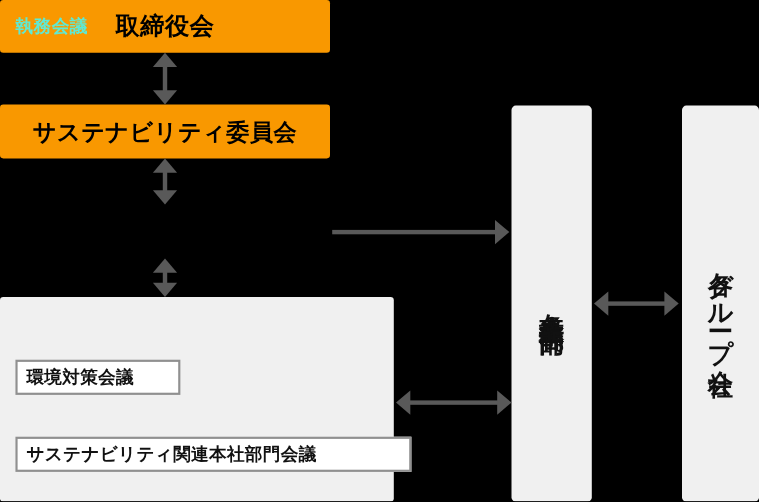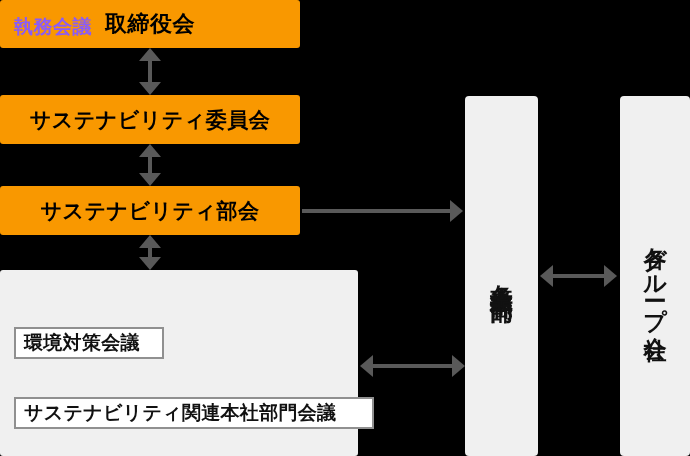--- a/index.html
+++ b/index.html
@@ -41,36 +41,36 @@
     width: 358px;
     height: 186px;
     background: #f0f0f0;
     border-radius: 3px;
     box-sizing: border-box;
   }
   #exec-title {
     position: absolute;
     left: 14px;
     top: 14px;
-    font-size: 19px;
+    font-size: 16px;
     font-weight: bold;
-    color: #8b5cf6;
+    color: #5eead4;
     letter-spacing: 0.5px;
   }
   .exec-sub {
     position: absolute;
     left: 14px;
     background: #ffffff;
     border: 2px solid #909090;
     box-sizing: border-box;
     height: 32px;
     display: flex;
     align-items: center;
     padding-left: 8px;
-    font-size: 19px;
+    font-size: 16px;
     font-weight: bold;
     color: #111111;
     white-space: nowrap;
     letter-spacing: 0.3px;
   }
   #exec-sub-0 { top: 327px; width: 150px; }
   #exec-sub-1 { top: 362px; width: 222px; }
   #exec-sub-2 { top: 397px; width: 360px; }
 
   
@@ -147,21 +147,20 @@
 </style>
 </head>
 <body>
 
 <div id="canvas">
 
   <div class="orange-box" id="box-committee">サステナビリティ委員会</div>
 
   <div class="orange-box" id="box-board">取締役会</div>
 
-  <div class="orange-box" id="box-department">サステナビリティ部会</div>
 
   <div id="box-exec"></div>
   <div id="exec-title">執務会議</div>
 
   <div class="exec-sub" id="exec-sub-0">環境対策会議</div>
   <div class="exec-sub" id="exec-sub-2">サステナビリティ関連本社部門会議</div>
 
   <div class="vbox" id="box-divisions">
     <span>各事業本部・各部門</span>
   </div>

